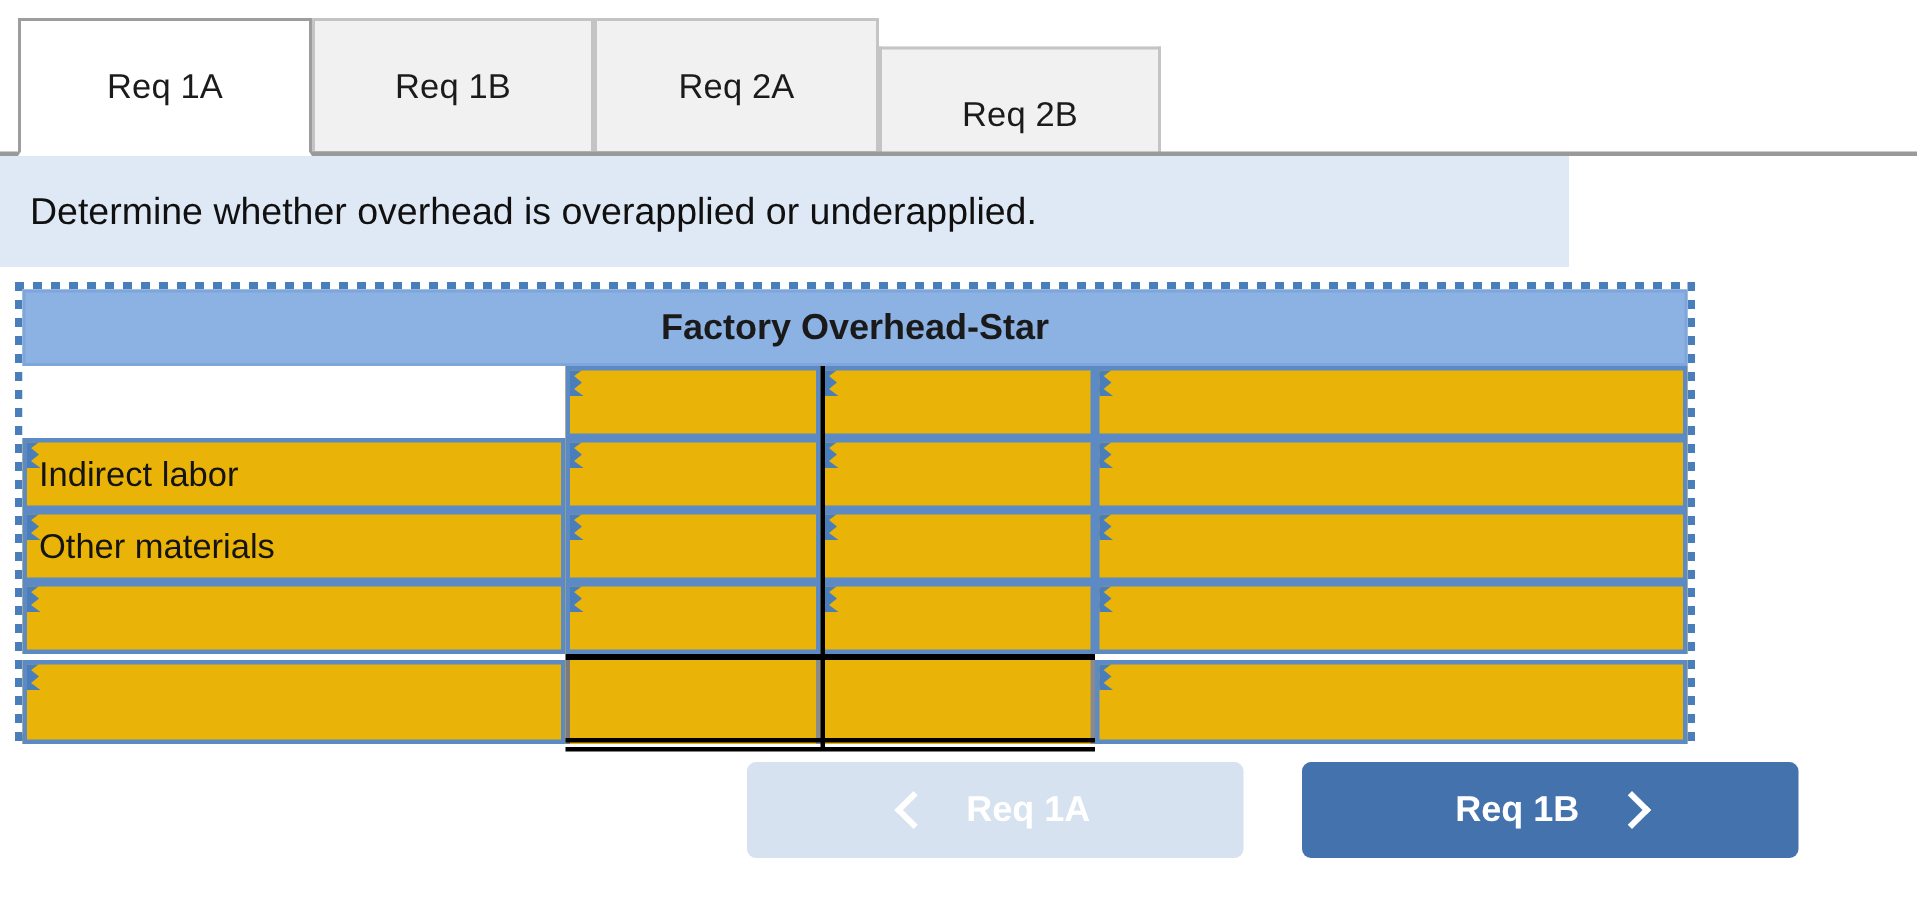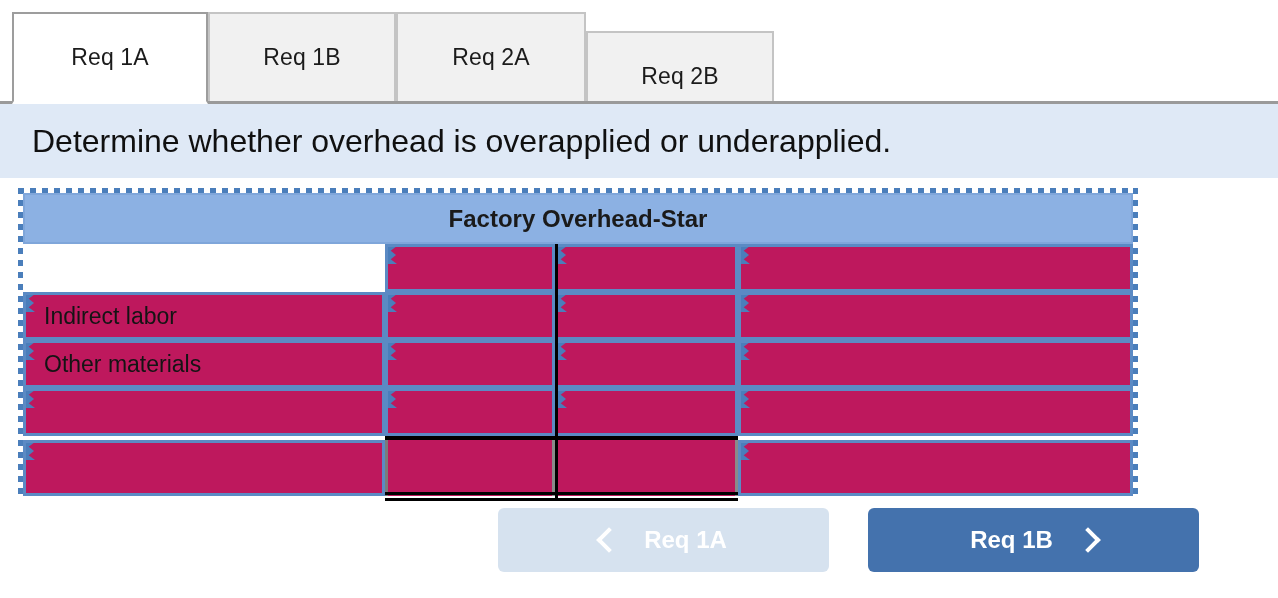--- a/index.html
+++ b/index.html
@@ -60,35 +60,35 @@
   .tab-0 { left: 12px;  width: 196px; }
   .tab-1 { left: 208px; width: 188px; }
   .tab-2 { left: 396px; width: 190px; }
   .tab-3 { left: 586px; width: 188px; margin-top: 19px; }
 
   
   .instruction {
     position: absolute;
     left: 0;
     top: 104px;
-    width: 1278px;
+    width: 1046px;
     height: 74px;
     box-sizing: border-box;
     background: #dfe9f6;
     display: flex;
     align-items: center;
-    padding-left: 32px;
-    font-size: 32px;
+    padding-left: 20px;
+    font-size: 25px;
     color: #101010;
   }
 
   
   .sheet-wrap {
     position: absolute;
-    left: 18px;
+    left: 10px;
     top: 188px;
     width: 1120px;
     height: 306px;
     box-sizing: border-box;
     padding: 5px;
     
     background-image:
       repeating-linear-gradient(to right,  #4a7ebb 0 6px, transparent 6px 12px),
       repeating-linear-gradient(to right,  #4a7ebb 0 6px, transparent 6px 12px),
       repeating-linear-gradient(to bottom, #4a7ebb 0 6px, transparent 6px 12px),
@@ -139,27 +139,27 @@
   .row-1 { top: 48px;  }
   .row-2 { top: 96px;  }
   .row-3 { top: 144px; }
   .row-4 { top: 196px; height: 56px; }
 
   .cell {
     position: absolute;
     top: 0;
     height: 100%;
     box-sizing: border-box;
-    background: #be185d;
+    background: #eab308;
     border: 3px solid #5b8ac4;
     display: flex;
     align-items: center;
     font-size: 23px;
     color: #141414;
-    padding-left: 18px;
+    padding-left: 8px;
     cursor: cell;
     overflow: hidden;
   }
   
   .c0 { left: 0px;   width: 362px; }
   .c1 { left: 362px; width: 170px; }
   .c2 { left: 532px; width: 183px; }
   .c3 { left: 715px; width: 395px; }
 
   

